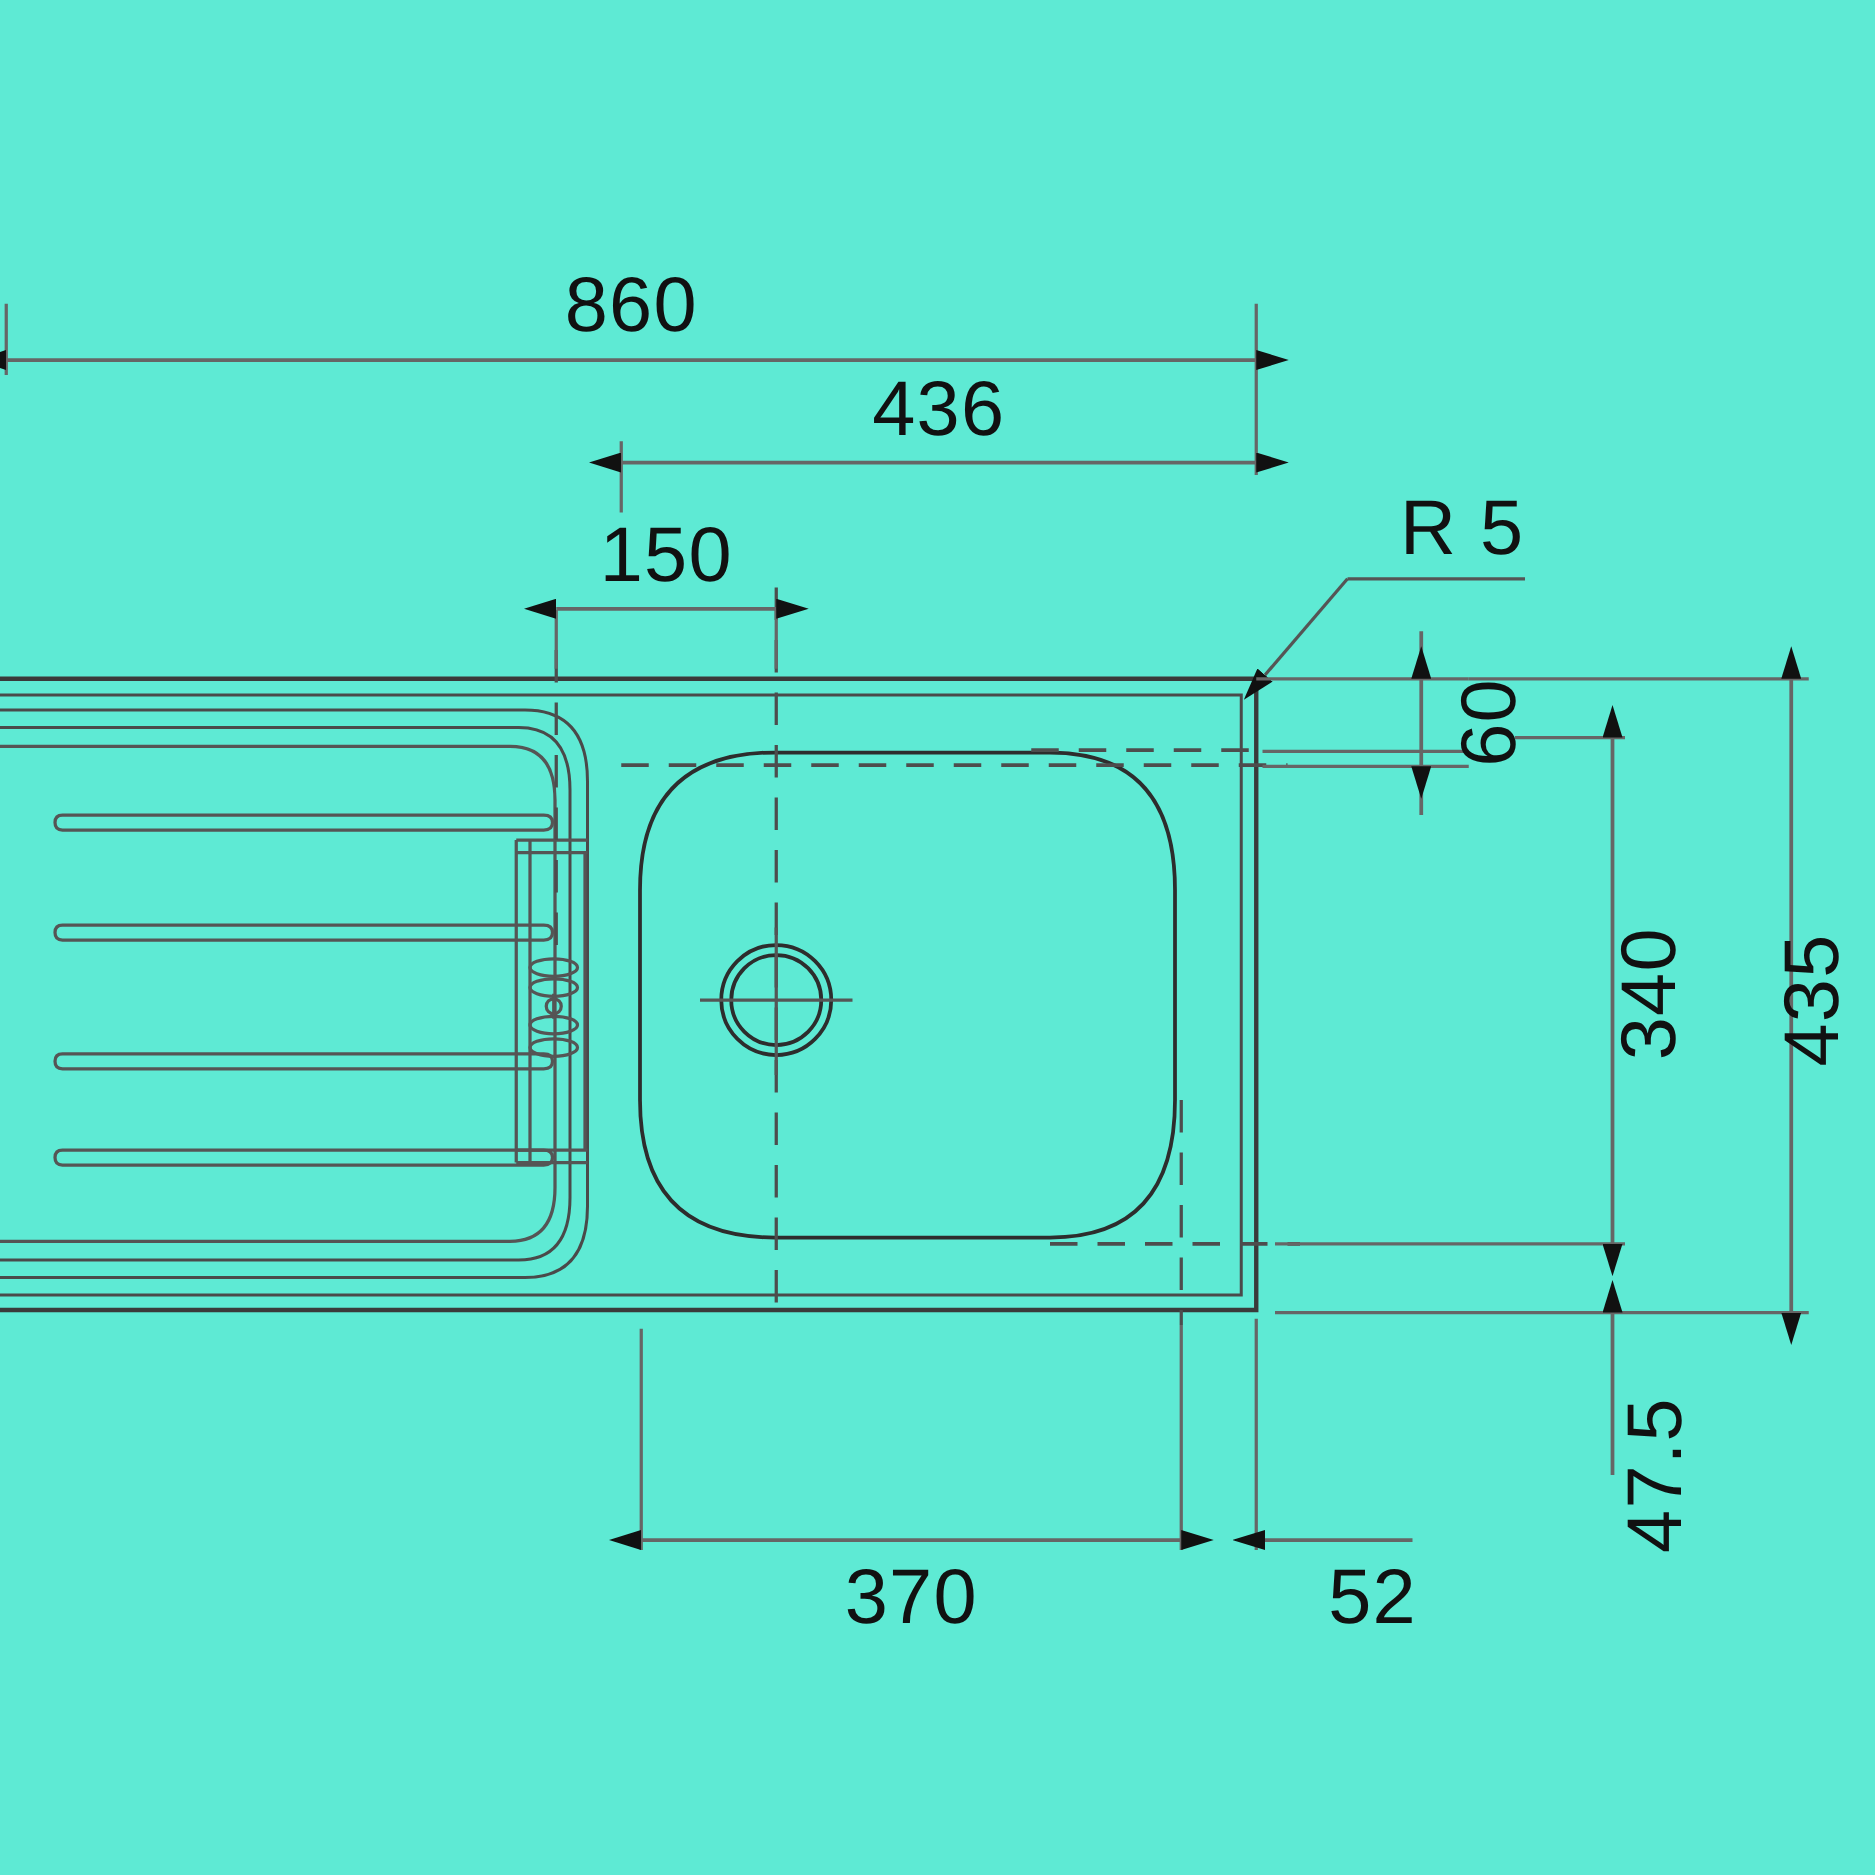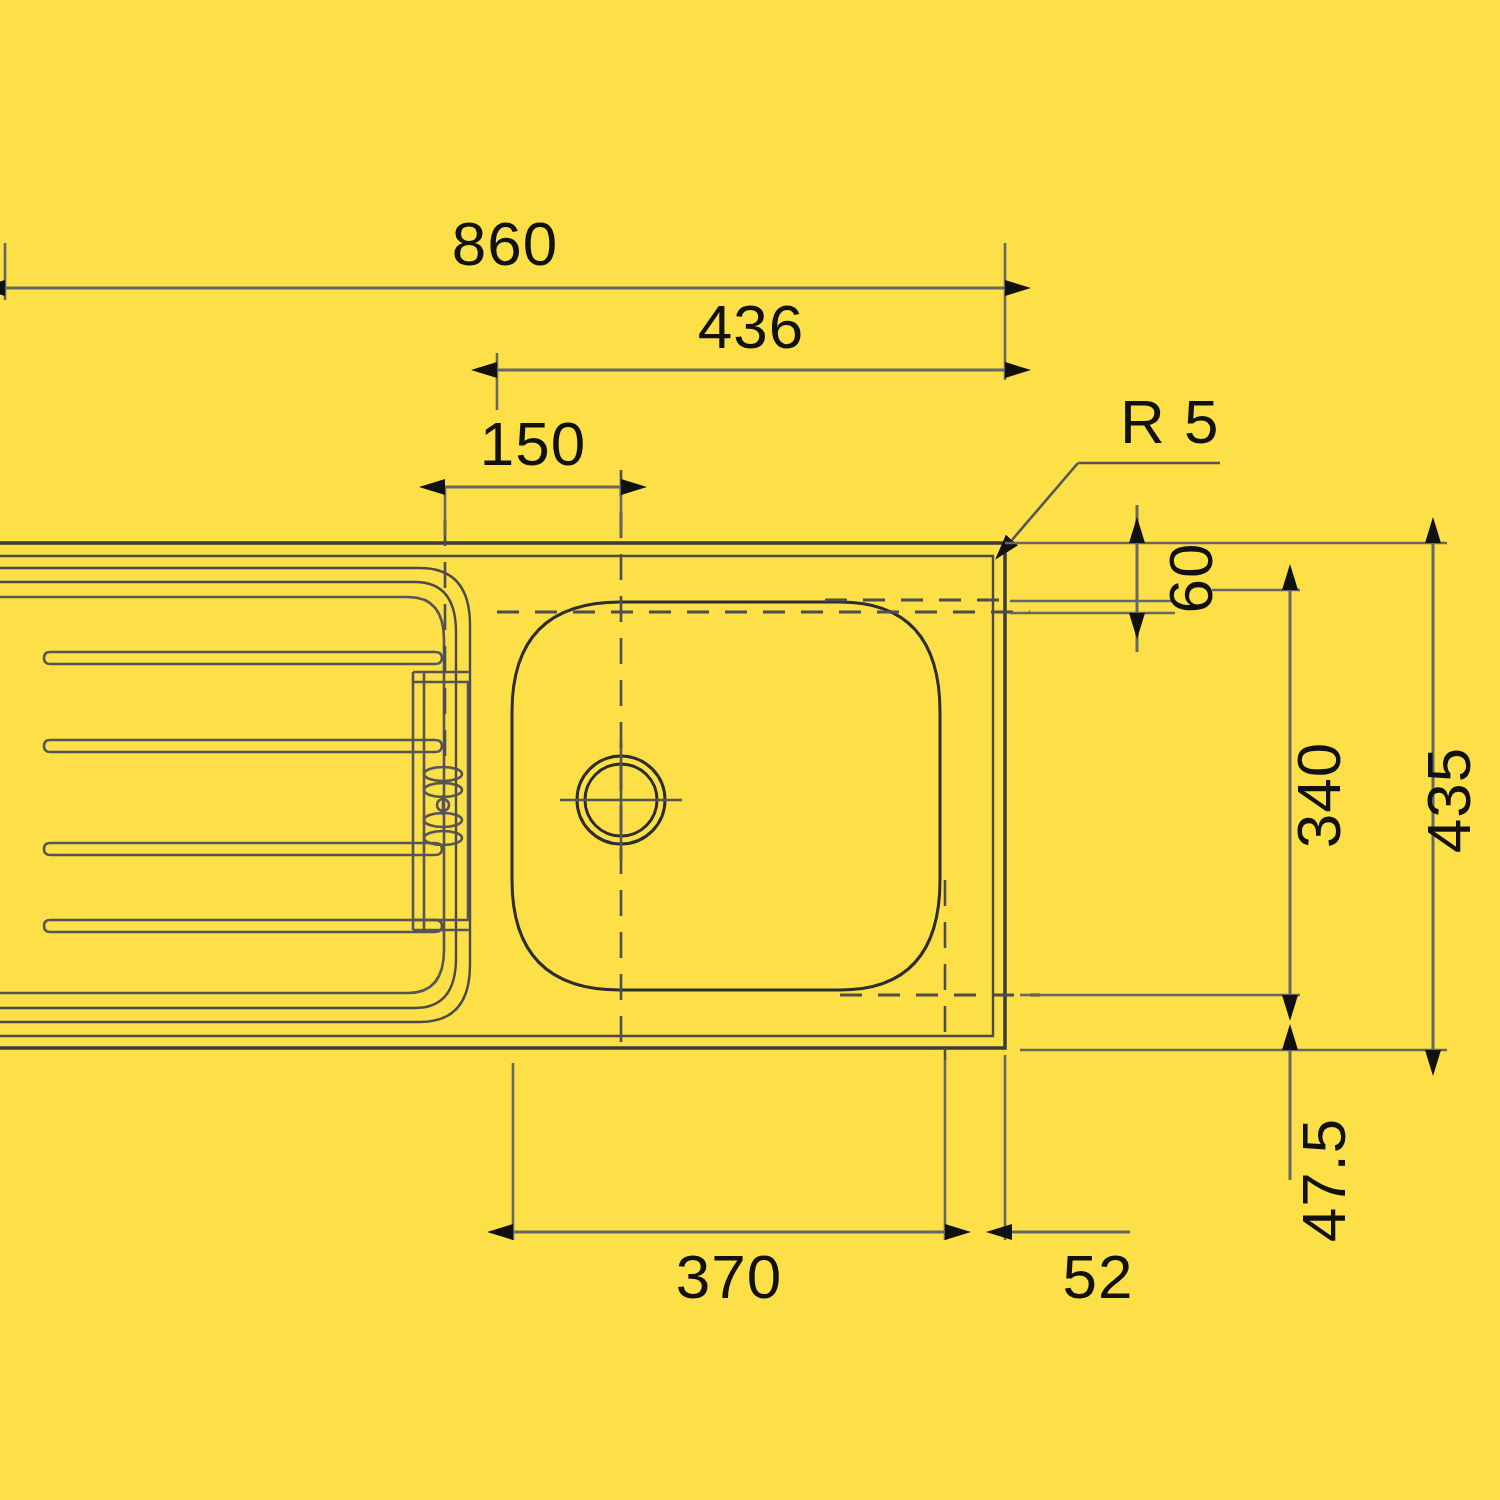--- a/index.html
+++ b/index.html
@@ -4,21 +4,21 @@
 <style>
   html, body {
     margin: 0;
     padding: 0;
     background: #ffffff;
   }
   #page {
     position: relative;
     width: 1500px;
     height: 1500px;
-    background: #fde047;
+    background: #5eead4;
     font-family: "Liberation Sans", sans-serif;
     overflow: hidden;
   }
   #drawing-svg {
     position: absolute;
     left: 0;
     top: 0;
     width: 1500px;
     height: 1500px;
   }

